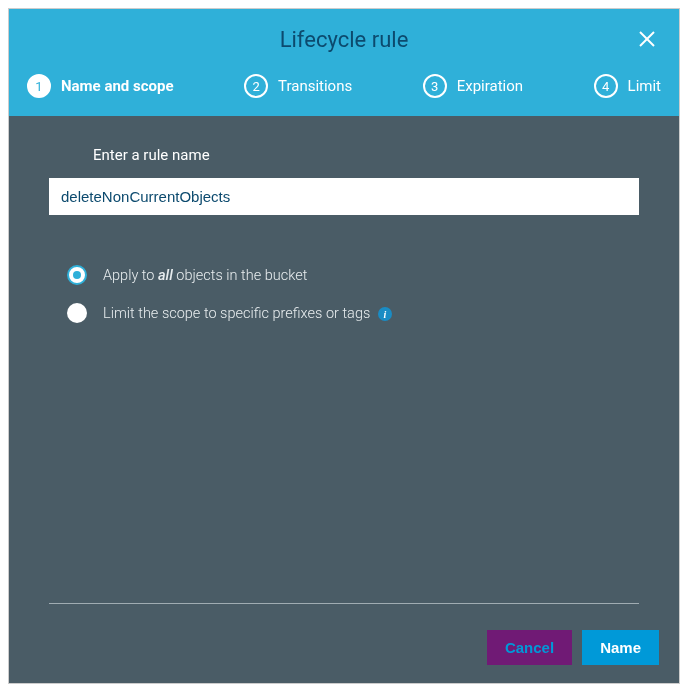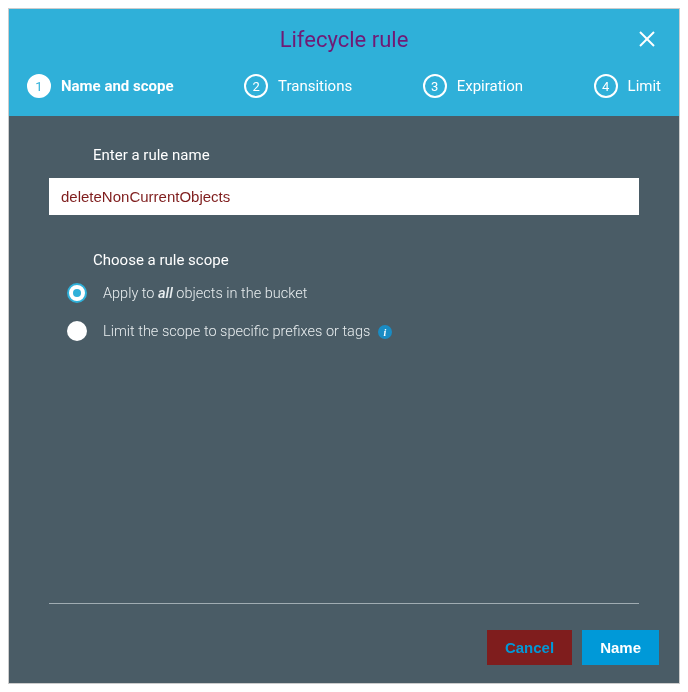--- a/index.html
+++ b/index.html
@@ -22,21 +22,21 @@
       flex-direction: column;
       border: 1px solid #ccc;
     }
     .header {
       background: #2fb0d9;
       position: relative;
     }
     .title-bar {
       text-align: center;
       padding: 18px 0 14px;
-      color: #701a75;
+      color: #0c4a6e;
       font-size: 22px;
       font-weight: 400;
     }
     .close-btn {
       position: absolute;
       right: 20px;
       top: 18px;
       width: 24px;
       height: 24px;
       cursor: pointer;
@@ -93,21 +93,21 @@
       margin-bottom: 14px;
       font-weight: 400;
       margin-left: 44px;
     }
     .text-input {
       width: 100%;
       padding: 10px 12px;
       font-size: 15px;
       border: none;
       background: #fff;
-      color: #7f1d1d;
+      color: #0c4a6e;
       outline: none;
     }
     .scope-section {
       margin-top: 36px;
     }
     .radio-group {
       margin-top: 14px;
       padding-left: 18px;
     }
     .radio-item {
@@ -182,21 +182,21 @@
       gap: 10px;
     }
     .btn {
       padding: 9px 18px;
       font-size: 15px;
       border: none;
       cursor: pointer;
       font-weight: 600;
     }
     .btn-cancel {
-      background: #7f1d1d;
+      background: #701a75;
       color: #0099d8;
     }
     .btn-next {
       background: #0099d8;
       color: #fff;
     }
   </style>
 </head>
 <body>
 
@@ -227,21 +227,20 @@
         <span class="step-label">Limit</span>
       </div>
     </div>
   </div>
 
   <div class="content">
     <div class="field-label">Enter a rule name</div>
     <input class="text-input" type="text" value="deleteNonCurrentObjects" style="">
 
     <div class="scope-section">
-      <div class="field-label">Choose a rule scope</div>
       <div class="radio-group">
         <div class="radio-item">
           <span class="radio-circle selected"></span>
           <span class="radio-label">
             <span>Apply to </span><em>all</em><span> objects in the bucket</span>
           </span>
         </div>
         <div class="radio-item">
           <span class="radio-circle"></span>
           <span class="radio-label">

